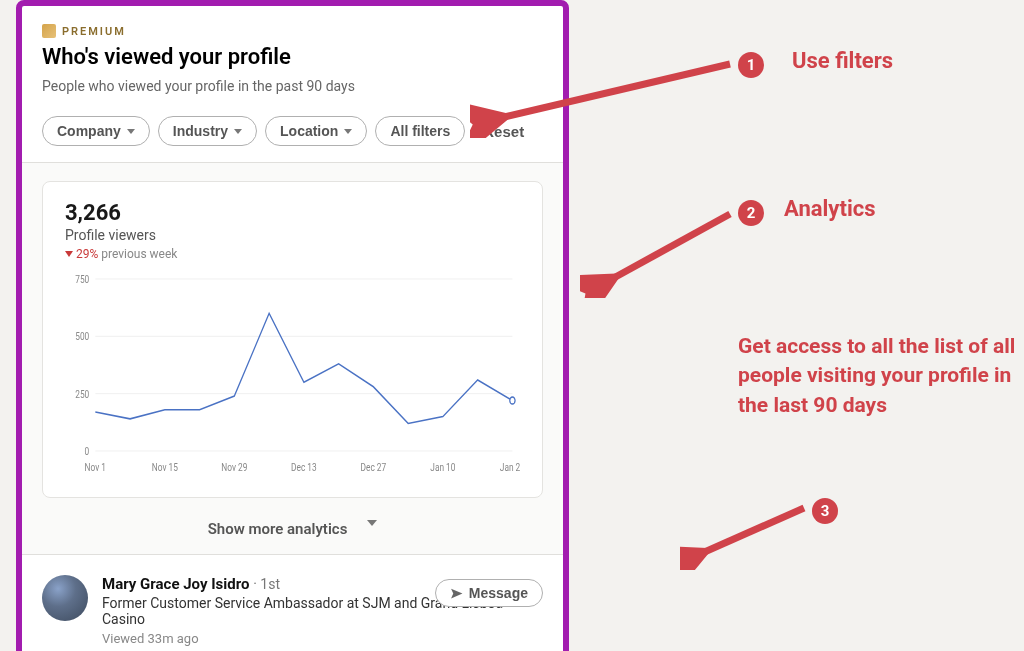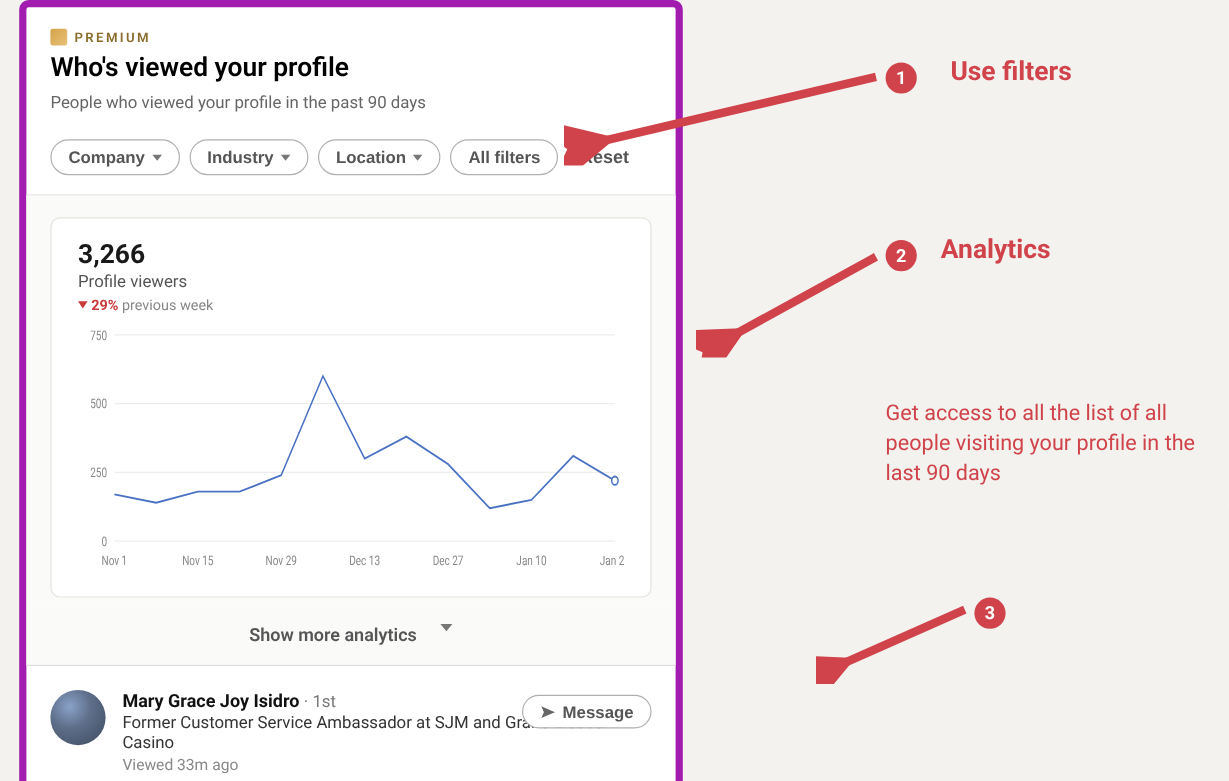--- a/index.html
+++ b/index.html
@@ -116,21 +116,21 @@
   }
   .delta-down-icon {
     display: inline-block;
     width: 0; height: 0;
     border-left: 4px solid transparent;
     border-right: 4px solid transparent;
     border-top: 6px solid #c93a3a;
     margin-right: 3px;
     vertical-align: 1px;
   }
-  .delta-pct { color: #c93a3a; font-weight: 700; margin-top: 24px; }
+  .delta-pct { color: #c93a3a; font-weight: 400; margin-top: 24px; }
   .chart-plot {
     margin-top: 8px;
     width: 100%;
     height: 210px;
   }
   .show-more {
     text-align: center;
     padding: 14px 0 16px 0;
     font-size: 15px;
     font-weight: 600;
@@ -198,22 +198,22 @@
     width:26px;height:26px;border-radius:50%;
     background:#d0434a;color:#fff;
     font-size:15px;font-weight:700;
     display:flex;align-items:center;justify-content:center;
     position:absolute;
     pointer-events:none;
   }
   .annot-text-block {
     position:absolute;
     color:#d0434a;
-    font-weight:400;
-    font-size:18px;
+    font-weight:700;
+    font-size:21px;
     line-height:1.4;
     width:280px;
     pointer-events:none;
   }
   svg.arrow { position:absolute; pointer-events:none; }
 </style>
 </head>
 <body>
 
 <div class="main-panel">

